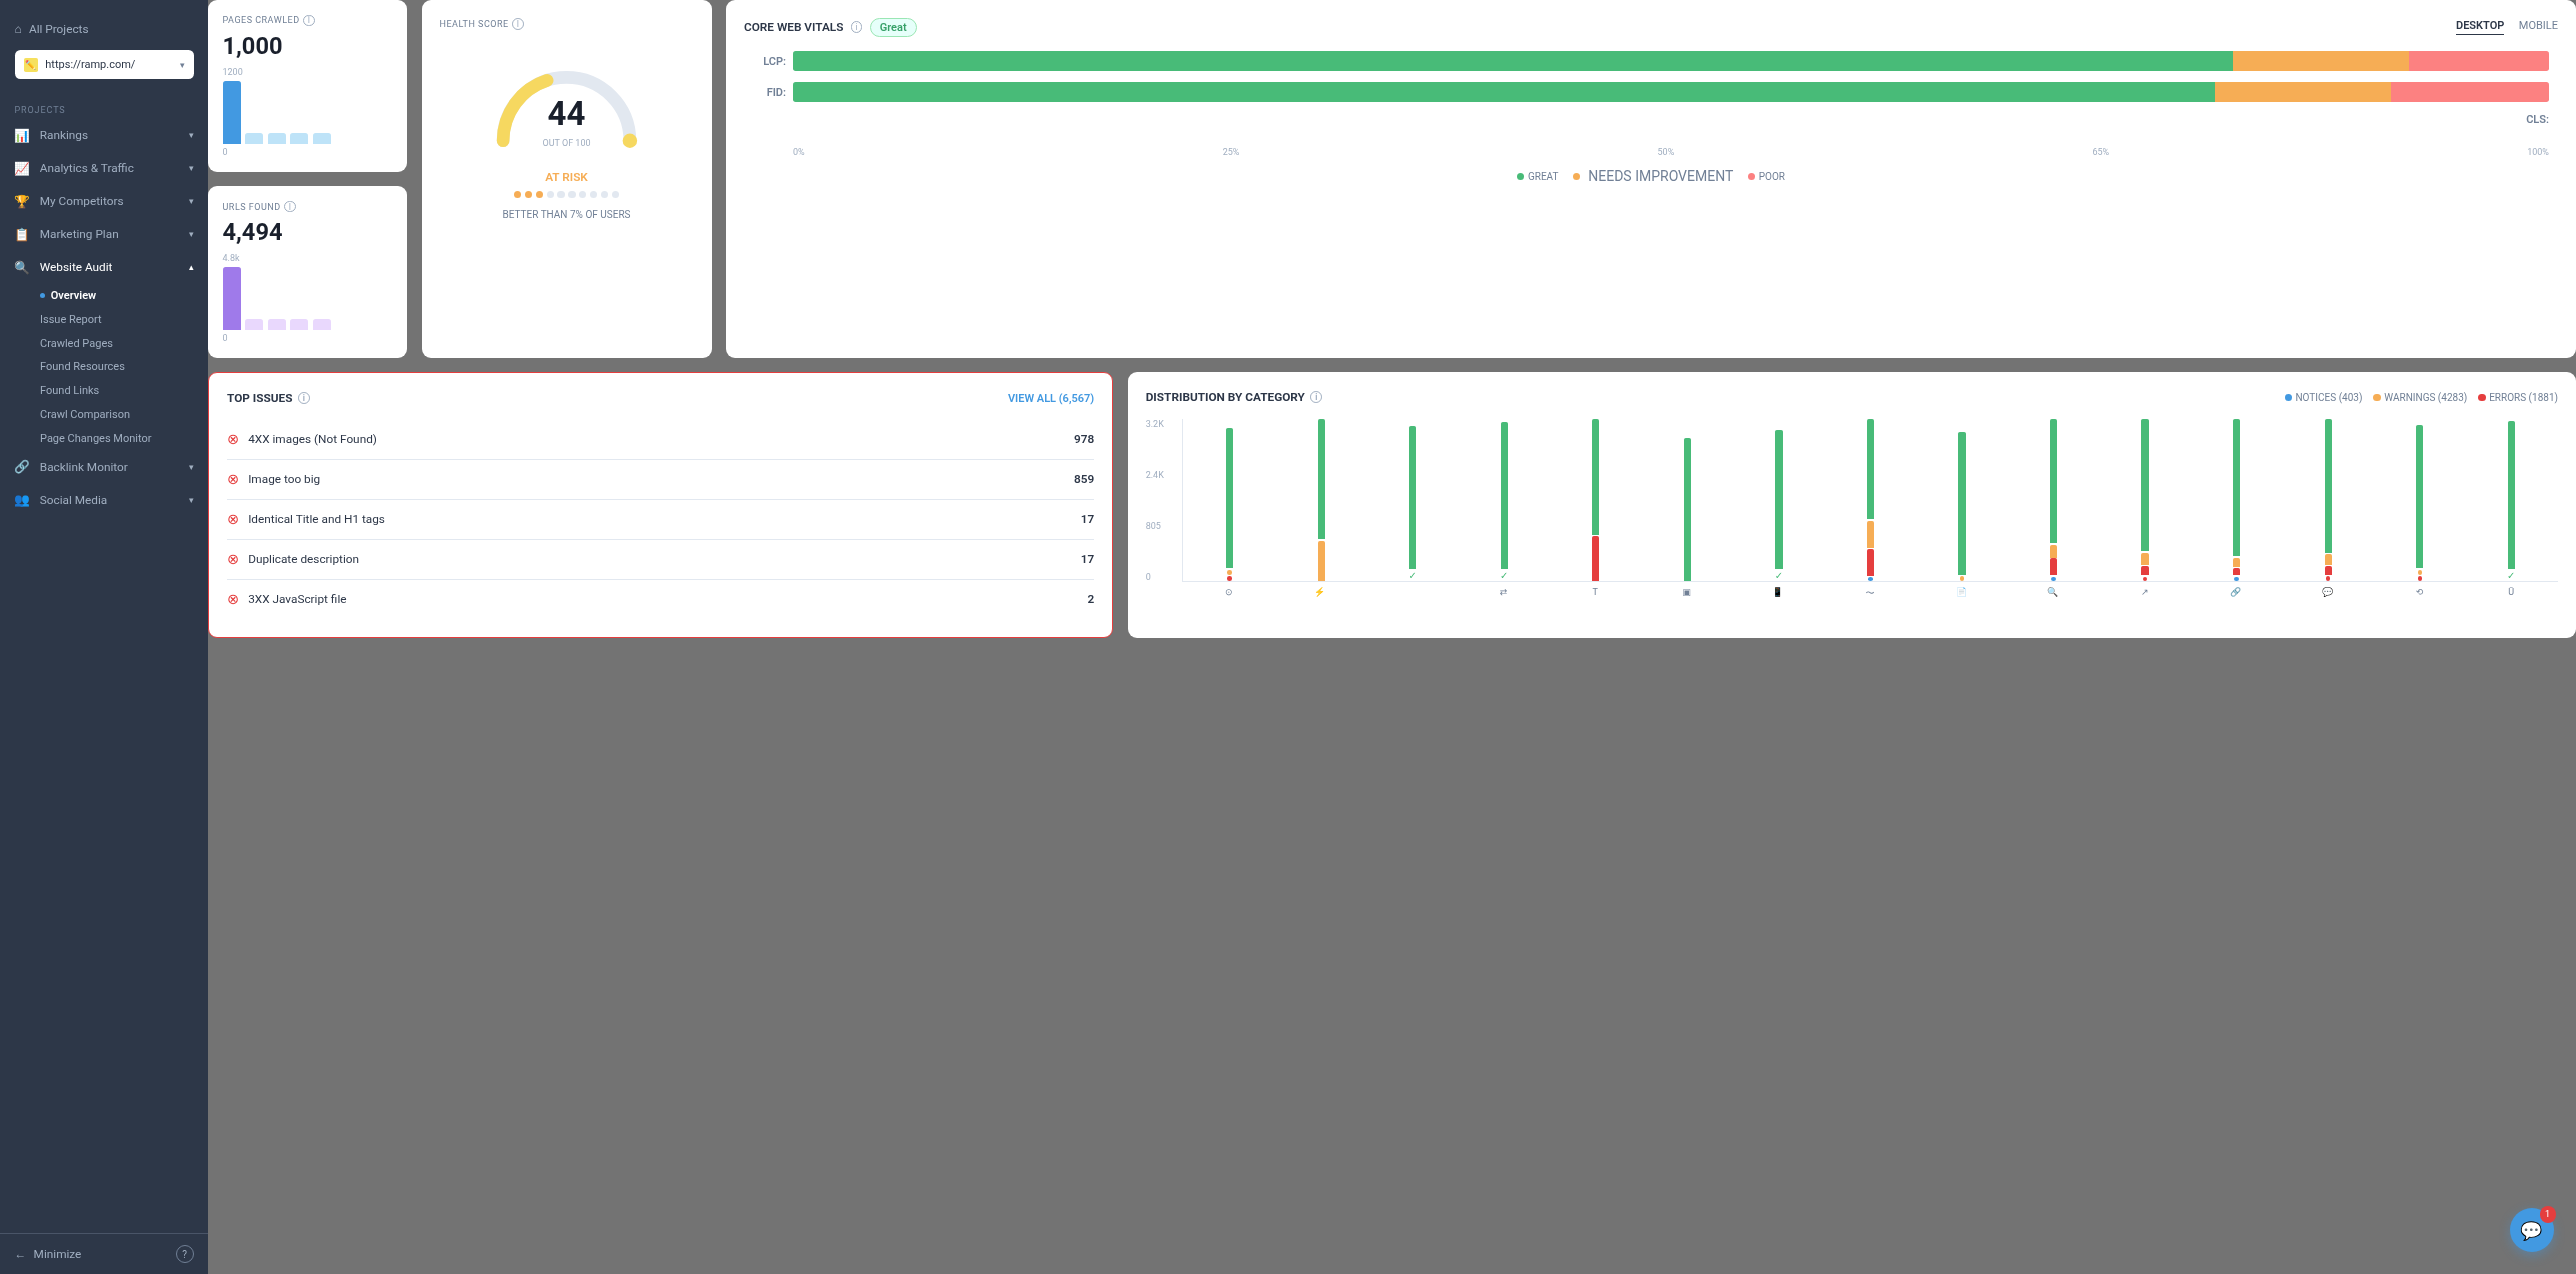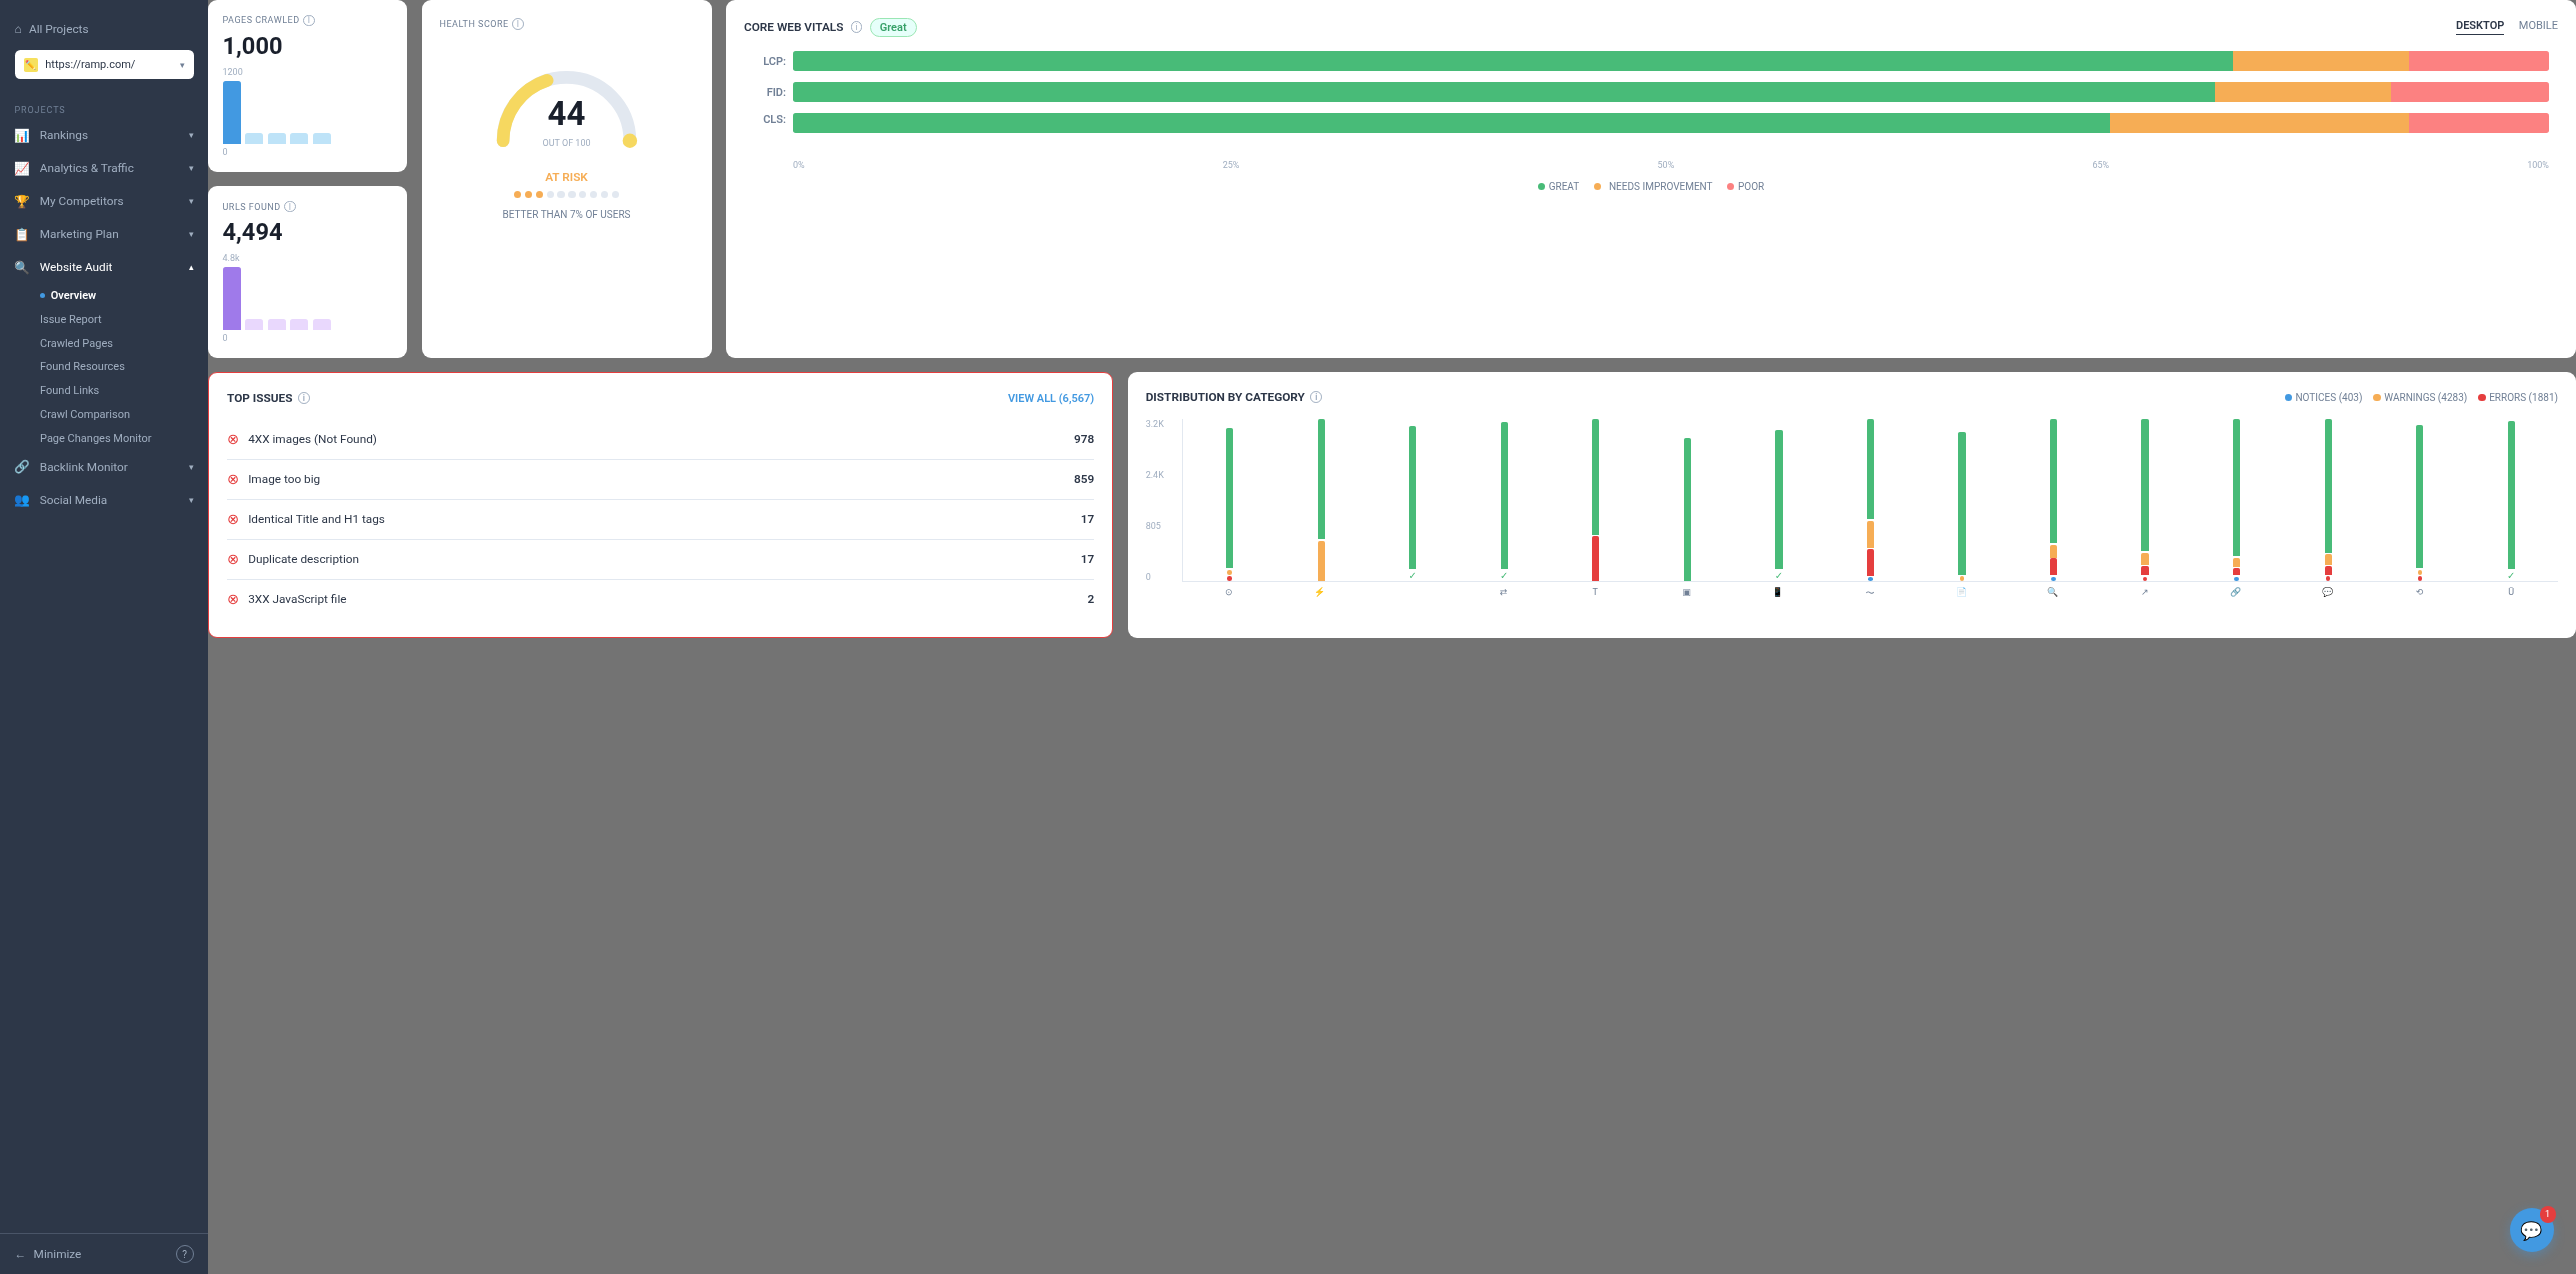--- a/index.html
+++ b/index.html
@@ -216,41 +216,41 @@
       </div>
     </div>
     <div style="display:flex; align-items:center; margin-bottom:11px; gap:7.3px;">
       <span style="font-size:11px; color:#718096; width:33px; text-align:right; font-weight:600;">FID:</span>
       <div style="flex:1; height:20px; display:flex; border-radius:2.7px; overflow:hidden;">
         <div style="width:81%; height:100%; background:#48bb78;"></div>
         <div style="width:10%; height:100%; background:#f6ad55;"></div>
         <div style="width:9%; height:100%; background:#fc8181;"></div>
       </div>
     </div>
-    <div style="display:flex; align-items:flex-start; margin-bottom:27px; gap:7.3px;">
+    <div style="display:flex; align-items:flex-end; margin-bottom:14px; gap:7.3px;flex-direction:column;">
       <span style="font-size:11px; color:#718096; width:33px; text-align:right; font-weight:600;">CLS:</span>
       <div style="flex:1; height:20px; display:flex; border-radius:2.7px; overflow:hidden;">
         <div style="width:75%; height:100%; background:#48bb78;"></div>
         <div style="width:17%; height:100%; background:#f6ad55;"></div>
         <div style="width:8%; height:100%; background:#fc8181;"></div>
       </div>
     </div>
     <div style="display:flex; justify-content:space-between; font-size:9px; color:#a0aec0; margin-left:40px; margin-top:3.6px;">
       <span>0%</span>
             <span>25%</span>
             <span>50%</span>
             <span>65%</span>
             <span>100%</span>
     </div>
     <div style="display:flex; gap:14.5px; margin-top:11px; justify-content:center;">
       <div style="display:flex; align-items:center; gap:3.6px; font-size:10px; color:#718096;">
         <div style="width:7.3px;height:7.3px;border-radius:50%;background:#48bb78;"></div>
         <span>GREAT</span>
       </div>
-      <div style="display:flex; align-items:center; gap:8px; font-size:10px; color:#718096;">
+      <div style="display:flex; align-items:center; gap:8px; font-size:14px; color:#718096;">
         <div style="width:7.3px;height:7.3px;border-radius:50%;background:#f6ad55;"></div>
         <span>NEEDS IMPROVEMENT</span>
       </div>
       <div style="display:flex; align-items:center; gap:3.6px; font-size:10px; color:#718096;">
         <div style="width:7.3px;height:7.3px;border-radius:50%;background:#fc8181;"></div>
         <span>POOR</span>
       </div>
     </div>
   </div>
 </div>

